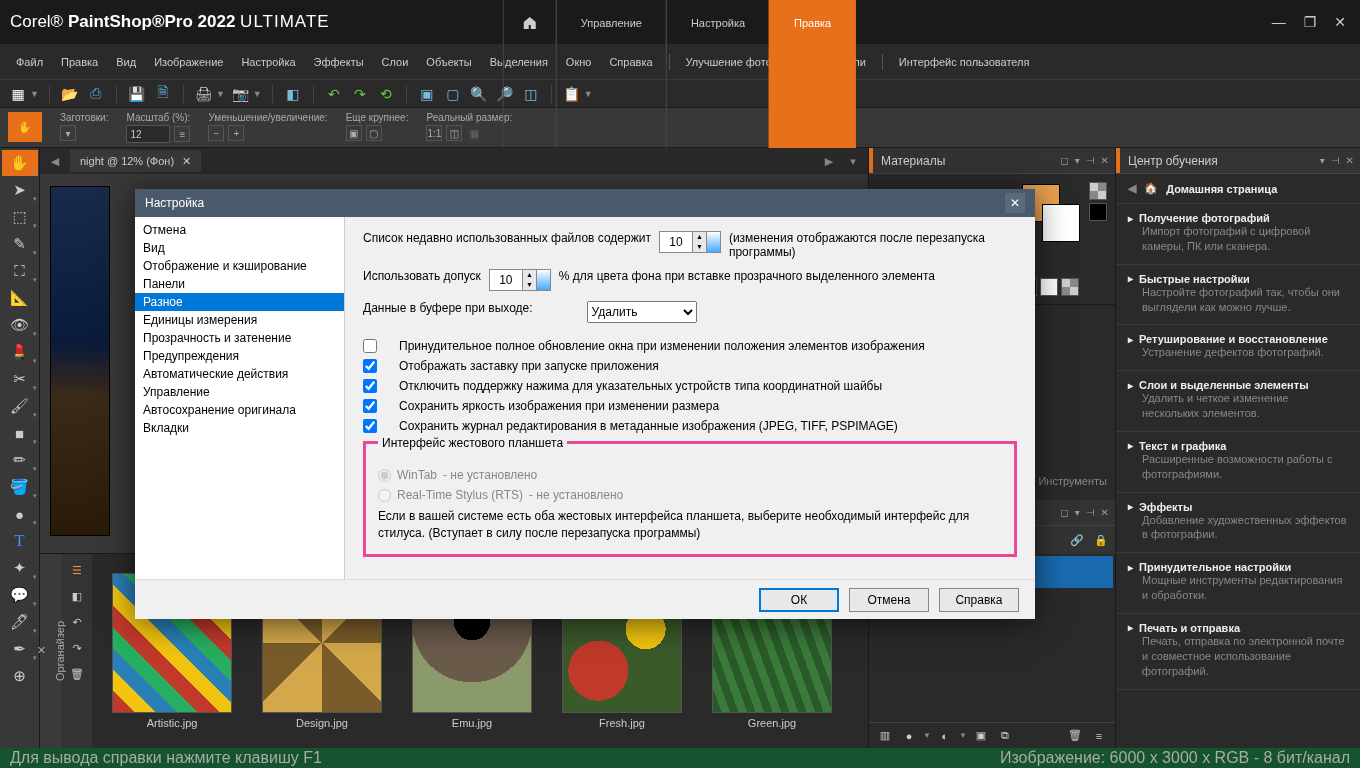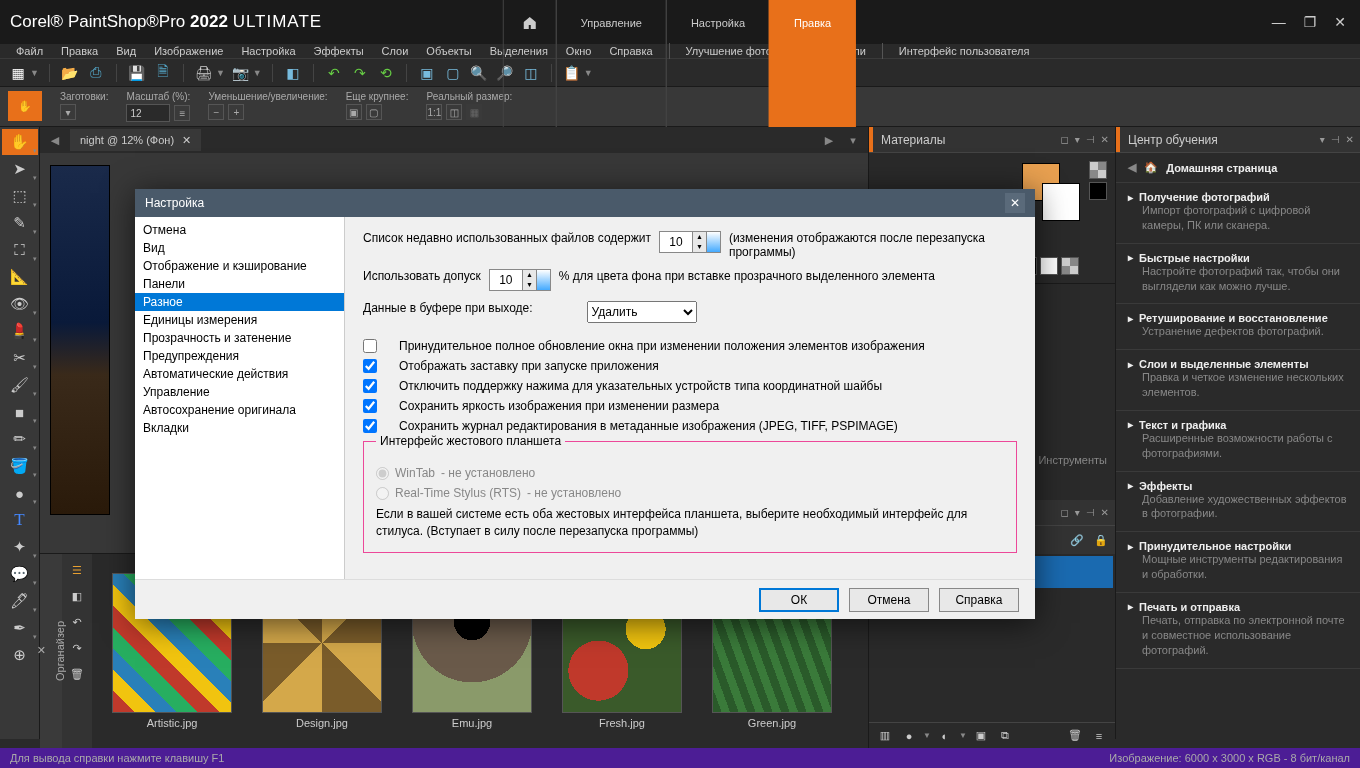--- a/index.html
+++ b/index.html
@@ -2,32 +2,32 @@
 <html><head>
 <meta charset="utf-8">
 <style>
 * { margin: 0; padding: 0; box-sizing: border-box; font-family: "Segoe UI", Tahoma, sans-serif; user-select: none; }
 body { background: #2a2a2a; color: #ccc; font-size: 11px; overflow: hidden; width: 1360px; height: 768px; position: relative; }
 
 
 .titlebar { height: 44px; background: #1a1a1a; display: flex; align-items: center; padding: 0 10px; }
 .titlebar .logo-text { font-size: 17px; color: #fff; }
 .titlebar .logo-text .brand { font-weight: normal; }
-.titlebar .logo-text .prod { font-weight: normal; margin-top: 23px; }
+.titlebar .logo-text .prod { font-weight: bold; margin-top: 23px; }
 .titlebar .logo-text .year { font-weight: bold; }
 .titlebar .logo-text .edition { font-weight: 300; letter-spacing: 1px; font-size: 17px; }
 .titlebar .center-tabs { margin-left: auto; margin-right: auto; display: flex; height: 100%; position: absolute; left: 50%; transform: translateX(-50%); }
 .titlebar .tab { padding: 0 24px; display: flex; align-items: center; border: 1px solid #444; border-bottom: none; margin-left: -1px; cursor: pointer; }
 .titlebar .tab.home { padding: 0 18px; }
 .titlebar .tab.active { background: #e8701a; border-color: #e8701a; color: #fff; }
 .titlebar .winctl { margin-left: auto; display: flex; gap: 10px; font-size: 14px; }
 .titlebar .winctl span { cursor: pointer; padding: 4px; }
 
 
-.menubar { height: 15px; background: #2a2a2a; display: flex; align-items: center; padding: 0 8px; gap: 2px; border-bottom: 1px solid #3a3a3a; }
+.menubar { height: 36px; background: #2a2a2a; display: flex; align-items: center; padding: 0 8px; gap: 2px; border-bottom: 1px solid #3a3a3a; }
 .menubar span { padding: 3px 8px; cursor: pointer; }
 .menubar .sep { width: 1px; height: 16px; background: #555; margin: 0 6px; }
 
 
 .toolbar { height: 28px; background: #2a2a2a; display: flex; align-items: center; padding: 0 8px; gap: 6px; border-bottom: 1px solid #1a1a1a; }
 .toolbar .tbtn { width: 20px; height: 20px; display: flex; align-items: center; justify-content: center; cursor: pointer; font-size: 14px; }
 .toolbar .tsep { width: 1px; height: 18px; background: #444; margin: 0 4px; }
 .toolbar .dd { font-size: 9px; color: #888; margin-left: -4px; }
 
 
@@ -98,21 +98,21 @@
 .layers-area { position: absolute; right: 245px; top: 500px; width: 247px; height: 248px; background: #2a2a2a; border-left:1px solid #1a1a1a; }
 .layers-area .panelhdr { background:#333; }
 .layers-area .lbtns { display:flex; gap:4px; padding:4px; background:#333; }
 .layers-area .lbtns div { width:20px; height:20px; display:flex; align-items:center; justify-content:center; cursor:pointer; }
 .layer-row { background:#1a6ab0; padding:6px; margin:2px; display:flex; align-items:center; gap:6px; color:#fff; }
 .layer-row .lthumb { width:30px; height:20px; background:#333; border:1px solid #000; }
 .layerbottom { position:absolute; bottom:0; left:0; right:0; height:26px; background:#2a2a2a; display:flex; align-items:center; gap:4px; padding:0 6px; border-top:1px solid #444; }
 .layerbottom div { width:20px; height:20px; display:flex; align-items:center; justify-content:center; cursor:pointer; }
 
 
-.statusbar { position: absolute; bottom: 0; left: 0; right: 0; height: 20px; background: #4c1d95; display: flex; align-items: center; padding: 4px 10px; font-size: 11px; color: #aaa; }
+.statusbar { position: absolute; bottom: 0; left: 0; right: 0; height: 20px; background: #14532d; display: flex; align-items: center; padding: 4px 10px; font-size: 16px; color: #aaa; }
 .statusbar .r { margin-left: auto; }
 
 
 .dialog { position: absolute; left: 135px; top: 189px; width: 900px; height: 430px; background: #f0f0f0; color: #000; box-shadow: 0 4px 30px rgba(0,0,0,0.6); font-size: 12px; display: flex; flex-direction: column; }
 .dlg-title { height: 28px; background: #4a5a6a; color: #fff; display: flex; align-items: center; padding: 0 10px; }
 .dlg-title .x { margin-left: auto; width: 20px; height: 20px; background: #5a6a7a; display: flex; align-items: center; justify-content: center; cursor: pointer; }
 .dlg-body { flex: 1; display: flex; }
 .dlg-cats { width: 210px; border-right: 1px solid #ccc; padding: 4px 0; background: #fff; }
 .dlg-cats div { padding: 2px 8px; cursor: pointer; }
 .dlg-cats div.sel { background: #0078d7; color: #fff; }
@@ -120,21 +120,21 @@
 .dlg-row { display: flex; align-items: flex-start; gap: 8px; margin-bottom: 10px; }
 .dlg-row label { white-space: nowrap; }
 .spinner { display: flex; align-items: stretch; border: 1px solid #888; height: 22px; }
 .spinner input { width: 32px; border: none; text-align: center; font-size: 12px; }
 .spinner .arrows { width: 14px; display: flex; flex-direction: column; border-left: 1px solid #888; }
 .spinner .arrows span { flex: 1; font-size: 7px; text-align: center; cursor: pointer; background: #e8e8e8; line-height: 10px; }
 .spinner .slider { width: 14px; border-left: 1px solid #888; background: linear-gradient(180deg,#fff,#4af); cursor: pointer; }
 .dlg-content select { height: 22px; width: 110px; font-size: 12px; }
 .chk { display: flex; align-items: center; gap: 22px; margin-bottom: 6px; }
 .chk input { width: 14px; height: 14px; }
-.fieldset { border: 1px solid #ec4899; padding: 10px 12px 12px 12px; margin-top: 8px; }
+.fieldset { border: 3px solid #ec4899; padding: 10px 12px 12px 12px; margin-top: 8px; }
 .fieldset .legend { position: relative; top: -18px; background: #f0f0f0; display: inline-block; padding: 0 4px; margin-bottom: -10px; }
 .radio { display: flex; align-items: center; gap: 6px; margin-bottom: 6px; color: #888; }
 .radio input { width: 13px; height: 13px; }
 .dlg-buttons { height: 40px; display: flex; align-items: center; justify-content: flex-end; gap: 10px; padding: 0 16px; border-top: 1px solid #ddd; }
 .dlg-buttons button { min-width: 80px; height: 24px; border: 1px solid #888; background: #e8e8e8; cursor: pointer; font-size: 12px; }
 .dlg-buttons button.primary { border: 2px solid #0078d7; margin-left: 20px; }
 
 svg { width: 16px; height: 16px; }
 </style>
 </head>
@@ -347,21 +347,21 @@
         <div class="learn-section">
           <div class="sh">Быстрые настройки</div>
           <div class="sd">Настройте фотографий так, чтобы они выглядели как можно лучше.</div>
         </div>
         <div class="learn-section">
           <div class="sh">Ретуширование и восстановление</div>
           <div class="sd">Устранение дефектов фотографий.</div>
         </div>
         <div class="learn-section">
           <div class="sh">Слои и выделенные элементы</div>
-          <div class="sd">Правка и четкое изменение нескольких элементов.</div>
+          <div class="sd">Удалить и четкое изменение нескольких элементов.</div>
         </div>
         <div class="learn-section">
           <div class="sh">Текст и графика</div>
           <div class="sd">Расширенные возможности работы с фотографиями.</div>
         </div>
         <div class="learn-section">
           <div class="sh">Эффекты</div>
           <div class="sd">Добавление художественных эффектов в фотографии.</div>
         </div>
         <div class="learn-section">

